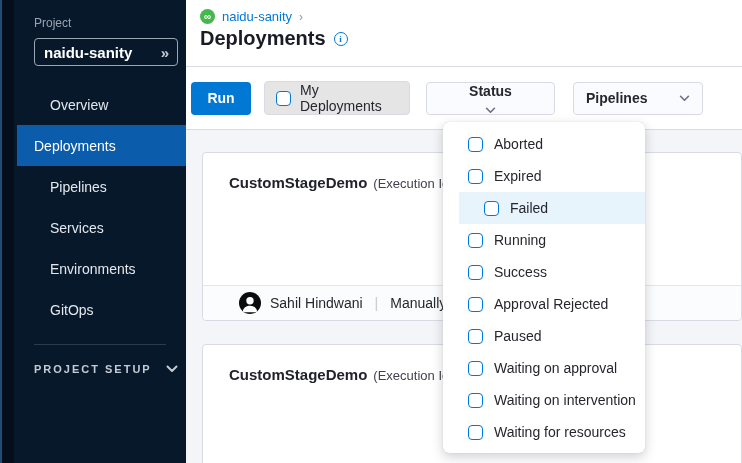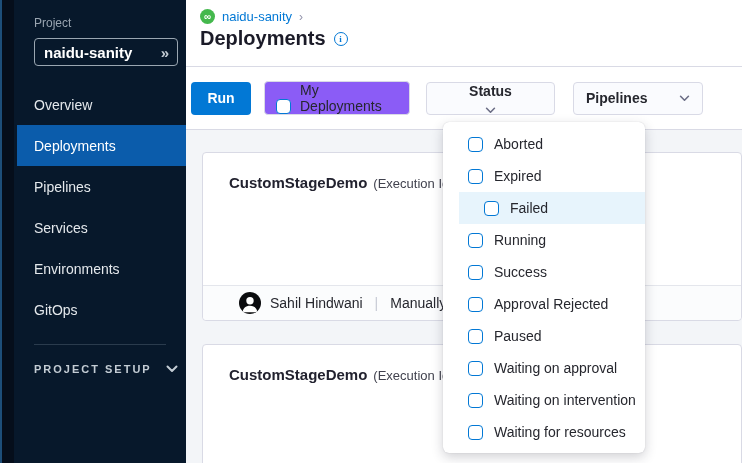--- a/index.html
+++ b/index.html
@@ -13,21 +13,21 @@
   .strip-accent { position:absolute; left:0; top:0; bottom:0; width:2px; background:#1d4e79; }
   .side-content { position:absolute; left:14px; right:0; top:0; bottom:0; }
   .project-label { color:#9aa5b1; font-size:12px; padding:16px 0 0 20px; }
   .project-input { margin:8px 0 0 20px; width:144px; height:28px; border:1px solid #9aa6b1;
     border-radius:4px; display:flex; align-items:center; justify-content:space-between;
     padding:0 9px; color:#fff; }
   .project-input .pname { font-size:15px; font-weight:bold; color:#fff; }
   .project-input .expand { color:#c2cbd3; font-size:15px; font-weight:bold; letter-spacing:-1px; cursor:pointer; }
   .nav { margin-top:18px; }
   .nav-item { height:41px; display:flex; align-items:center; padding-left:20px;
-    color:#e4e8ec; font-size:14px; cursor:pointer; }
+    color:#e4e8ec; font-size:14px; cursor:pointer;margin-left:16px; }
   .nav-item.selected { background:#0b5cab; margin-left:3px; padding-left:17px; color:#fff; }
   .side-divider { border-top:1px solid #2a3b4d; margin:14px 20px 0 20px; }
   .project-setup { margin-top:18px; padding-left:20px; display:flex; align-items:center; gap:14px;
     color:#c3ccd4; font-size:11px; letter-spacing:2px; font-weight:bold; cursor:pointer; }
 
   
   .main { position:relative; flex:1; display:flex; flex-direction:column; background:#fff; }
   .main-header { height:67px; border-bottom:1px solid #d9dae5; padding:9px 0 0 14px; background:#fff; }
   .breadcrumb { display:flex; align-items:center; gap:7px; }
   .cd-icon { width:15px; height:15px; border-radius:50%; background:#44b84d; color:#fff;
@@ -36,22 +36,22 @@
   .crumb-chev { color:#9293ab; font-size:12px; }
   .title-row { display:flex; align-items:center; gap:8px; margin-top:3px; }
   .page-title { font-size:20px; font-weight:bold; color:#1b1b28; }
   .info-icon { width:14px; height:14px; border:1.5px solid #0278d5; border-radius:50%; color:#0278d5;
     font-size:9px; font-family:"Liberation Serif",serif; font-weight:bold;
     display:flex; align-items:center; justify-content:center; cursor:pointer; }
 
   .toolbar { height:63px; border-bottom:1px solid #d9dae5; display:flex; align-items:center; background:#fff; }
   .btn-run { margin-left:5px; width:60px; height:33px; background:#0278d5; color:#fff;
     border:none; border-radius:4px; font-size:14px; font-weight:bold; cursor:pointer; }
-  .btn-mydep { margin-left:13px; width:146px; height:34px; background:#8b5cf6; border:1px solid #d9dae6;
-    border-radius:4px; display:flex; align-items:flex-end; gap:9px; padding:0 11px;
+  .btn-mydep { margin-left:13px; width:146px; height:34px; background:#e5e5e5; border:1px solid #d9dae6;
+    border-radius:4px; display:flex; align-items:center; gap:9px; padding:0 11px;
     font-size:14px; color:#26272e; cursor:pointer; }
   .checkbox { width:15px; height:15px; min-width:15px; border:1.5px solid #0278d5; border-radius:4px;
     background:#fff; cursor:pointer; }
   .btn-filter { height:33px; background:#fafbfe; border:1px solid #d9dae6; border-radius:4px;
     display:flex; align-items:center; justify-content:space-between; padding:0 12px;
     font-size:14px; color:#26272e; font-weight:bold; cursor:pointer; }
   .btn-status { margin-left:16px; width:129px;flex-direction:column; }
   .btn-pipelines { margin-left:18px; width:130px; }
 
   .content { flex:1; background:#f3f5f8; padding:22px 0 0 16px; overflow:hidden; }

